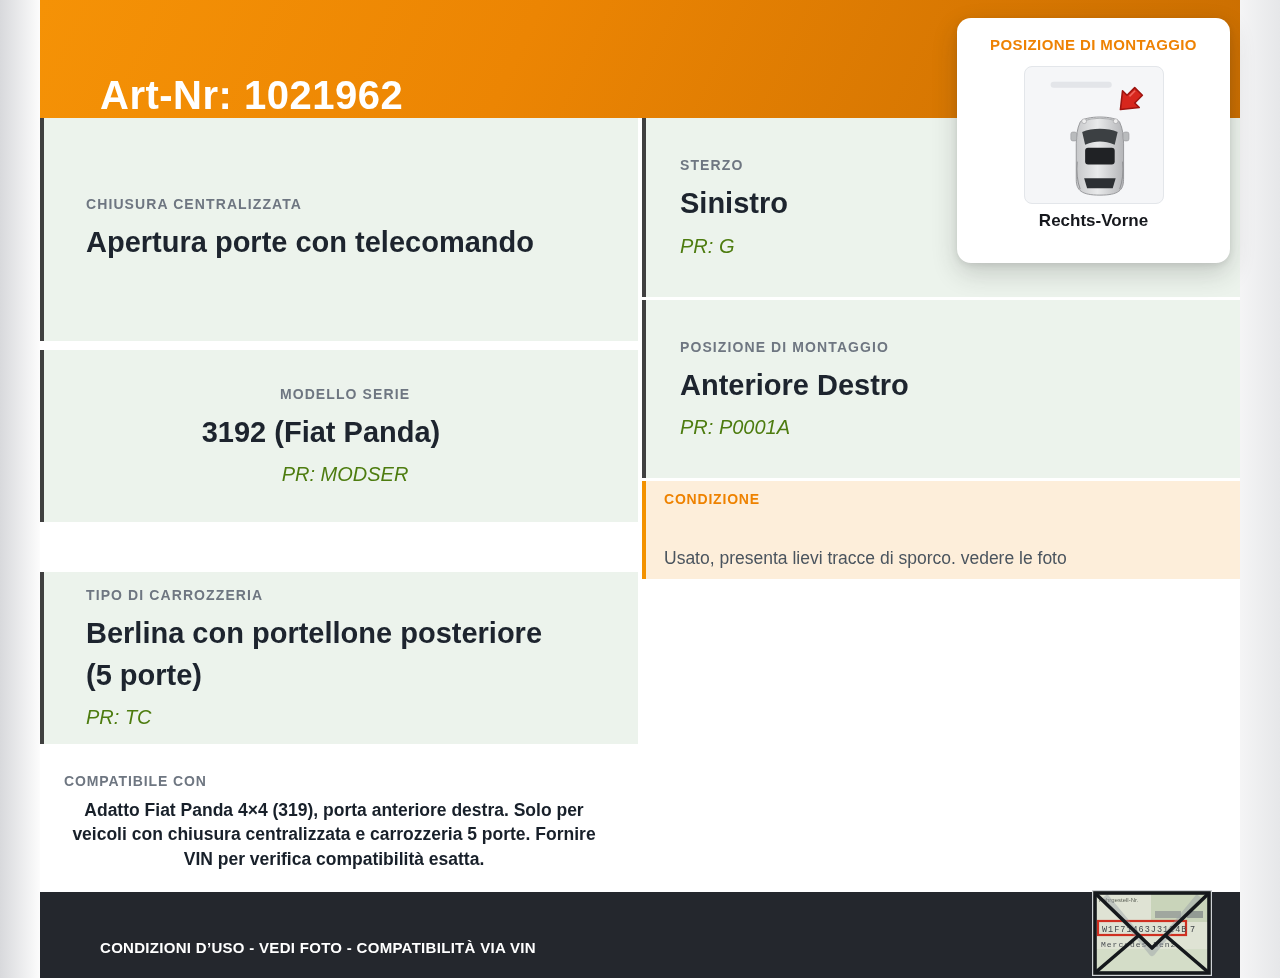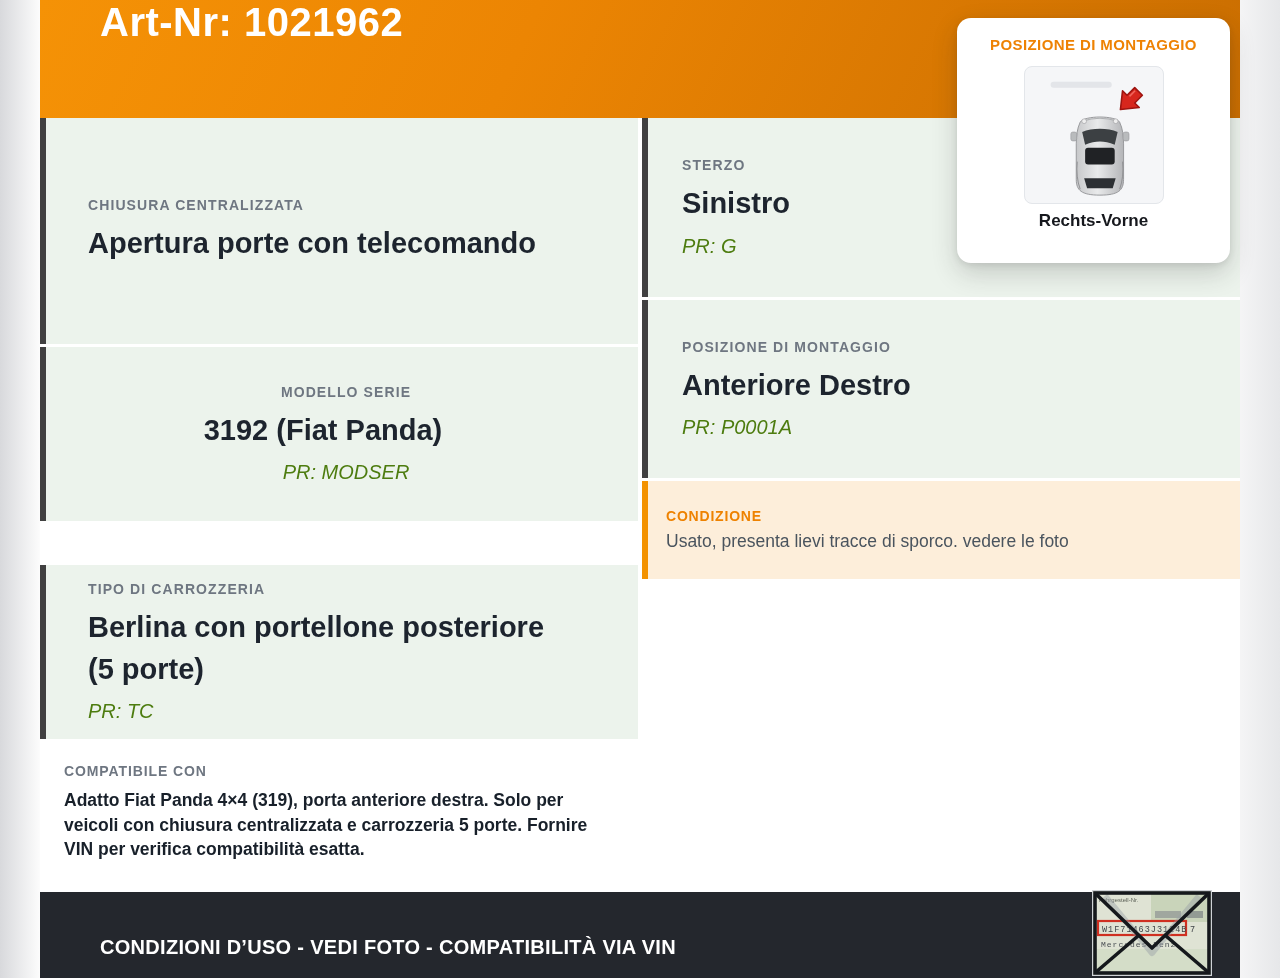--- a/index.html
+++ b/index.html
@@ -9,63 +9,65 @@
     background:linear-gradient(90deg,#d8d9dc 0%,#fdfdfd 3.2%,#f6f6f7 96.5%,#e6e7e9 100%);
     overflow:hidden;
   }
   .page { position:relative; width:1280px; height:978px; }
   .container { position:absolute; left:40px; top:0; width:1200px; height:978px; background:#ffffff; }
 
   
   .header {
     height:118px;
     background:linear-gradient(115deg,#f59206 0%,#ec8503 40%,#ca6e01 100%);
-    display:flex; align-items:flex-start; padding-left:60px;
+    display:flex; align-items:flex-end; padding-left:60px;
   }
   .header h1 { color:#ffffff; font-size:40px; font-weight:700; letter-spacing:0.5px; }
 
   
   .main { display:flex; gap:4px; height:774px; background:#ffffff; }
-  .col-left  { width:598px; display:flex; flex-direction:column; gap:3px; }
+  .col-left  { width:598px; display:flex; flex-direction:column; gap:9px; }
   .col-right { width:598px; display:flex; flex-direction:column; gap:3px; }
 
   .card {
     background:#ecf3ec;
-    border-left:6px solid #404040;
+    border-left:4px solid #404040;
     display:flex; flex-direction:column; justify-content:center;
     padding:10px 34px 10px 42px;
   }
   .col-right .card { padding-left:34px; }
   .card .label {
     color:#6e7681; font-size:14px; font-weight:700;
     letter-spacing:1.1px; text-transform:uppercase; margin-bottom:9px;
   }
   .card .value {
     color:#1d242e; font-size:29px; font-weight:700; line-height:1.45;
     max-width:470px;
   }
   .card .pr { color:#4d7c0f; font-size:20px; margin-top:10px;font-style:italic; }
 
   .h-226 { height:226px; } .h-174 { height:174px;text-align:center; } .h-222 { height:174px;margin-top:41px; }
   .h-179 { height:179px; } .h-178 { height:178px; }
 
   .card.condition {
     background:#fdeeda; border-left-color:#f39200; height:98px;
     padding-left:18px;
+    justify-content:space-between;
   }
   .card.condition .label { color:#ee8200; margin-bottom:7px; letter-spacing:0.8px; }
   .card.condition .text { color:#4a545e; font-size:17.5px; }
 
   .card.compat {
     background:#ffffff; border-left:none; height:141px; padding-left:24px;
   }
   .card.compat .label { letter-spacing:0.9px; margin-bottom:9px; }
   .card.compat .text {
     color:#18202a; font-size:17.5px; font-weight:700; line-height:1.42;
     max-width:552px;
+    text-align:center;
   }
 
   
   .pos-card {
     position:absolute; top:18px; right:10px; width:273px; min-height:245px;
     background:#ffffff; border-radius:14px; z-index:5;
     box-shadow:0 10px 26px rgba(40,40,40,0.20), 0 2px 6px rgba(40,40,40,0.10);
     padding:18px 14px 22px; text-align:center;
   }
   .pos-card .pos-title {
@@ -77,21 +79,21 @@
     display:flex; align-items:center; justify-content:center; overflow:hidden;
   }
   .pos-card .pos-value { margin-top:7px; color:#16181d; font-size:17px; font-weight:700; }
 
   
   .footer {
     height:86px; background:#24272d;
     display:flex; align-items:center; padding-left:60px;
   }
   .footer .footer-text {
-    color:#ffffff; font-size:20px; font-weight:700; letter-spacing:0.3px;margin-top:25px;
+    color:#ffffff; font-size:15px; font-weight:700; letter-spacing:0.3px;margin-top:25px;
   }
 
   
   .vin-doc {
     position:absolute; right:29px; bottom:3px; width:118px; height:84px;
     z-index:6; outline:1px solid #cfd2d6;
   }
   .mono { font-family:"Liberation Mono", monospace; }
 </style>
 </head>

